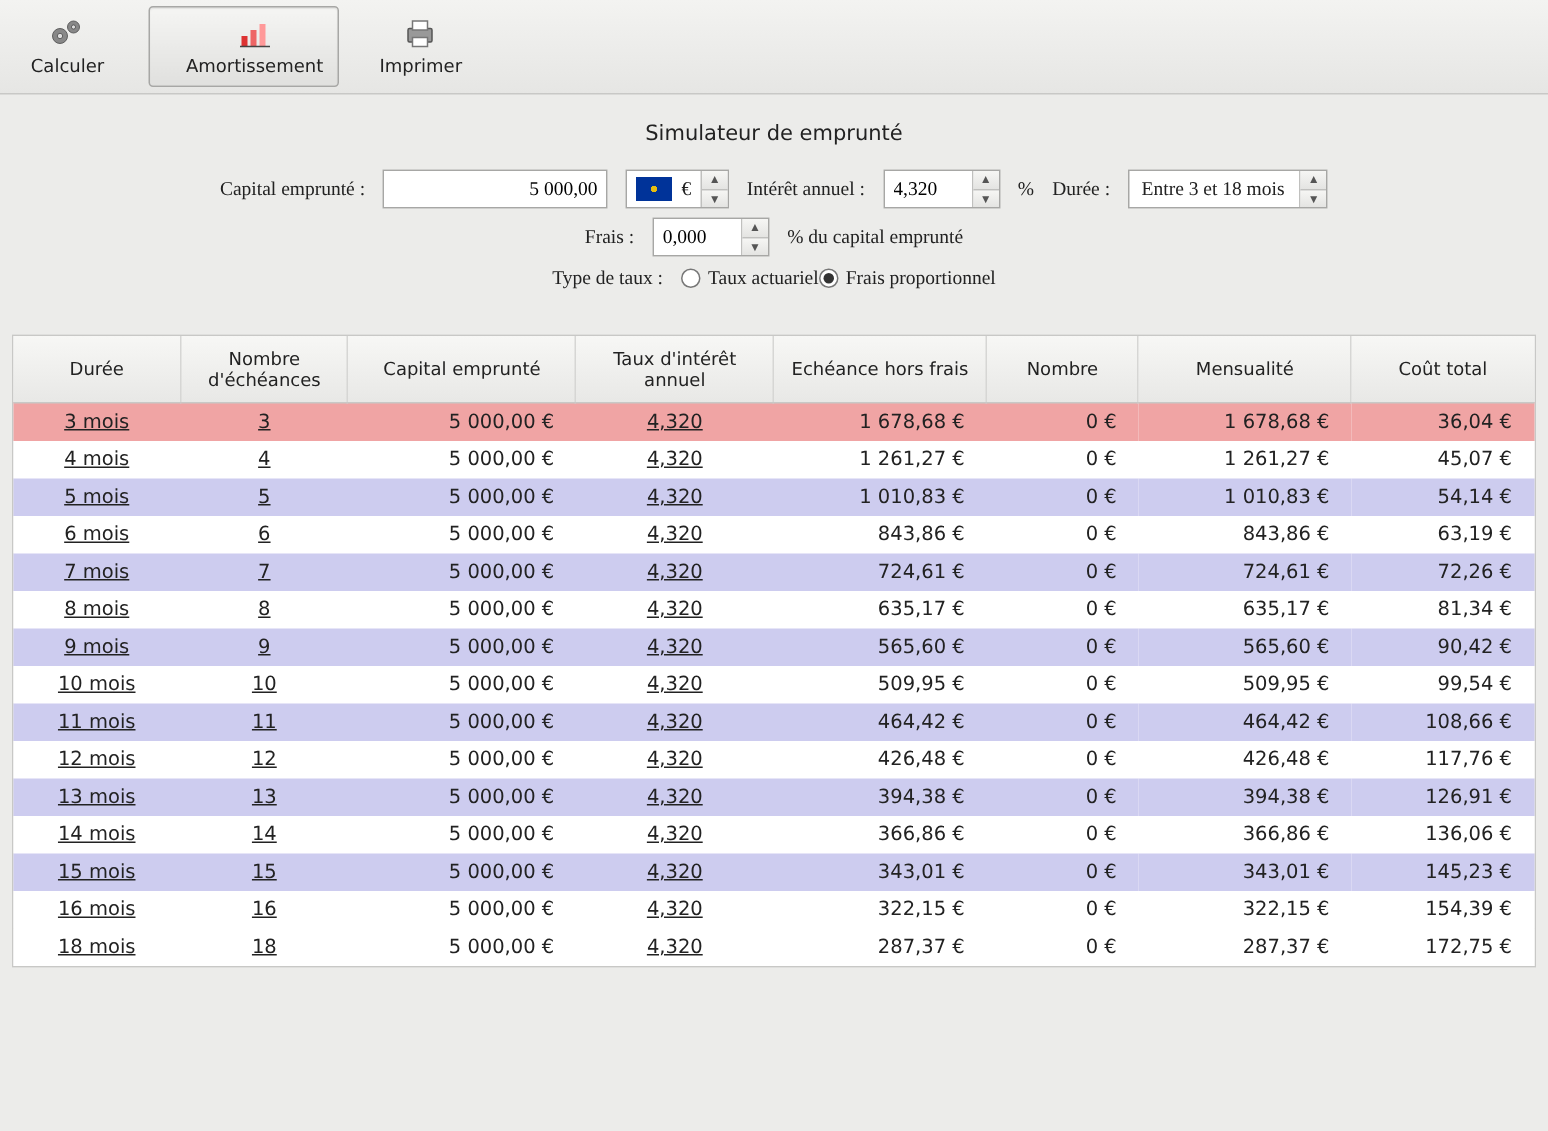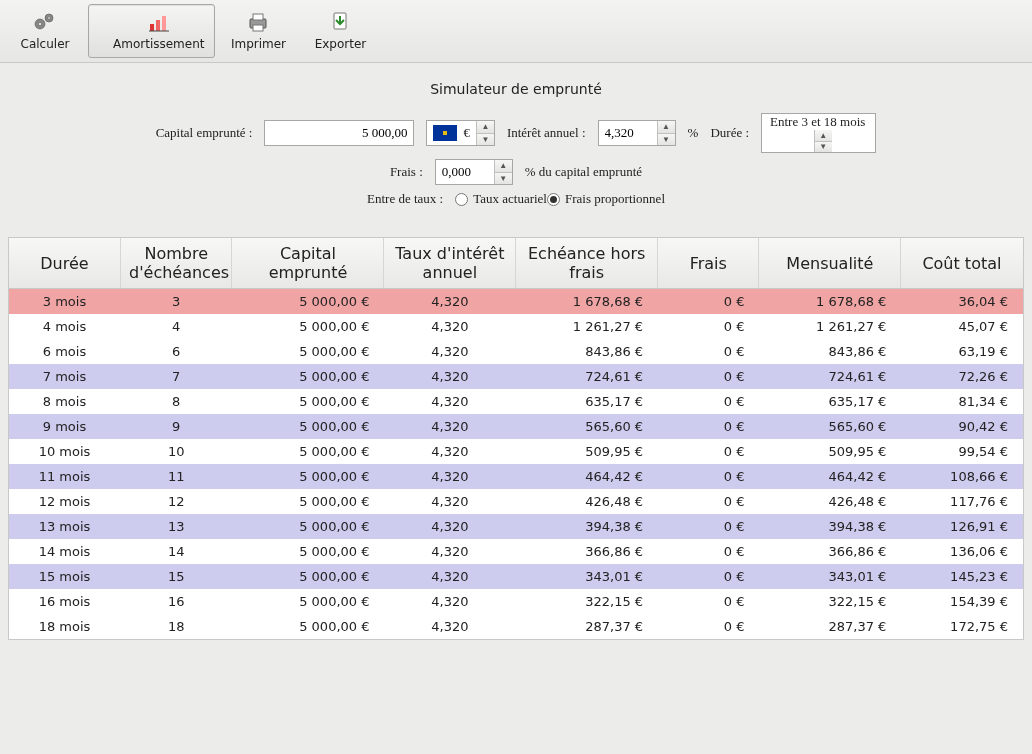--- a/index.html
+++ b/index.html
@@ -6,21 +6,21 @@
   body {
     margin: 0;
     font-family: "DejaVu Sans", "Liberation Sans", Arial, sans-serif;
     font-size: 13px;
     background: #ececea;
     color: #222;
     width: 1032px;
   }
   .toolbar {
     display: flex;
-    gap: 4px;
+    gap: 15px;
     padding: 4px 6px;
     border-bottom: 1px solid #c8c8c6;
     background: linear-gradient(#f3f3f1, #e6e6e4);
   }
   .tool-btn {
     display: flex;
     flex-direction: column;
     align-items: center;
     justify-content: center;
     padding: 4px 10px 6px;
@@ -133,25 +133,24 @@
     background: linear-gradient(#f6f6f4, #e4e4e2);
     cursor: pointer;
   }
   .currency-combo .cb + .cb { border-top: 1px solid #c0c0be; }
 
   .pct { white-space: nowrap; }
 
   .select-combo {
     display: inline-flex;
     align-items: center;
-    height: 40px;
+    height: 26px;
     border: 1px solid #a7a7a5;
     background: #fff;
     padding-left: 8px;
-    flex-direction: column;
   }
   .select-combo .sel-text { padding-right: 10px; }
   .select-combo .arrows {
     width: 18px; height: 100%;
     border-left: 1px solid #c0c0be;
     display: flex; flex-direction: column;
   }
   .select-combo .cb {
     flex: 1;
     display: flex; align-items: center; justify-content: center;
@@ -172,33 +171,33 @@
     content: ""; width: 7px; height: 7px; border-radius: 50%; background: #333;
   }
 
   .table-wrap { background: #fff; margin: 12px 8px 8px; border: 1px solid #c8c8c6; }
   table { border-collapse: collapse; width: 100%; table-layout: fixed; }
   thead th {
     background: linear-gradient(#f7f7f5, #e8e8e6);
     border-bottom: 1px solid #c8c8c6;
     border-right: 1px solid #d6d6d4;
     font-weight: normal;
-    font-size: 16px;
+    font-size: 12px;
     padding: 6px 8px;
     text-align: center;
     height: 44px;
   }
   thead th:last-child { border-right: none; }
   tbody td {
     padding: 5px 14px;
     text-align: right;
     font-size: 13px;
     border-right: 1px solid transparent;
   }
-  tbody td.c-left { text-align: center; }
+  tbody td.c-left { text-align: center; text-decoration: underline; }
   tbody tr.row-sel { background: #f0a4a4; }
   tbody tr.row-alt { background: #cdccef; }
   tbody tr.row-plain { background: #ffffff; }
 
   .col-duree     { width: 11%; }
   .col-nb        { width: 11%; }
   .col-cap       { width: 15%; }
   .col-taux      { width: 13%; }
   .col-ech       { width: 14%; }
   .col-frais     { width: 10%; }
@@ -239,29 +238,20 @@
     <span class="icon">
       <svg width="26" height="24" viewBox="0 0 26 24">
         <rect x="5" y="9" width="16" height="9" rx="1" fill="#999" stroke="#555"></rect>
         <rect x="8" y="4" width="10" height="6" fill="#fff" stroke="#777"></rect>
         <rect x="8" y="15" width="10" height="6" fill="#fff" stroke="#777"></rect>
       </svg>
     </span>
     <span class="label">Imprimer</span>
   </div>
 
-  <div class="tool-btn">
-    <span class="icon">
-      <svg width="26" height="24" viewBox="0 0 26 24">
-        <rect x="7" y="3" width="12" height="16" rx="1" fill="#fff" stroke="#777"></rect>
-        <path d="M13 6 v8 M9 10 l4 4 l4 -4" fill="none" stroke="#2a8a2a" stroke-width="2"></path>
-      </svg>
-    </span>
-    <span class="label">Exporter</span>
-  </div>
 </div>
 
 <div class="page-title">Simulateur de emprunté</div>
 
 <div class="form-area">
 
   <div class="form-row">
     <span class="lbl">Capital emprunté :</span>
     <input class="txt-input" style="width: 150px; text-align: right;" value="5 000,00">
     <span class="currency-combo">
@@ -299,21 +289,21 @@
       <input value="0,000" style="">
       <span class="spin-btns">
         <span class="sb">▲</span>
         <span class="sb">▼</span>
       </span>
     </span>
     <span class="lbl">% du capital emprunté</span>
   </div>
 
   <div class="form-row">
-    <span class="lbl">Entre de taux :</span>
+    <span class="lbl">Type de taux :</span>
     <span class="radio-grp">
       <span class="radio-item">
         <span class="radio-dot"></span>
         <span>Taux actuariel</span>
       </span>
       <span class="radio-item">
         <span class="radio-dot checked"></span>
         <span>Frais proportionnel</span>
       </span>
     </span>
@@ -332,21 +322,21 @@
         <col class="col-mens">
         <col class="col-cout">
     </colgroup>
     <thead>
       <tr>
         <th>Durée</th>
         <th>Nombre d'échéances</th>
         <th>Capital emprunté</th>
         <th>Taux d'intérêt annuel</th>
         <th>Echéance hors frais</th>
-        <th>Frais</th>
+        <th>Nombre</th>
         <th>Mensualité</th>
         <th>Coût total</th>
       </tr>
     </thead>
     <tbody id="tbody">
         <tr class="row-sel">
           <td class="c-left">3 mois</td>
           <td class="c-left">3</td>
           <td>5 000,00 €</td>
           <td class="c-left">4,320</td>
@@ -358,20 +348,30 @@
         <tr class="row-plain">
           <td class="c-left">4 mois</td>
           <td class="c-left">4</td>
           <td>5 000,00 €</td>
           <td class="c-left">4,320</td>
           <td>1 261,27 €</td>
           <td>0 €</td>
           <td>1 261,27 €</td>
           <td>45,07 €</td>
         </tr>
+        <tr class="row-alt">
+          <td class="c-left">5 mois</td>
+          <td class="c-left">5</td>
+          <td>5 000,00 €</td>
+          <td class="c-left">4,320</td>
+          <td>1 010,83 €</td>
+          <td>0 €</td>
+          <td>1 010,83 €</td>
+          <td>54,14 €</td>
+        </tr>
         <tr class="row-plain">
           <td class="c-left">6 mois</td>
           <td class="c-left">6</td>
           <td>5 000,00 €</td>
           <td class="c-left">4,320</td>
           <td>843,86 €</td>
           <td>0 €</td>
           <td>843,86 €</td>
           <td>63,19 €</td>
         </tr>

